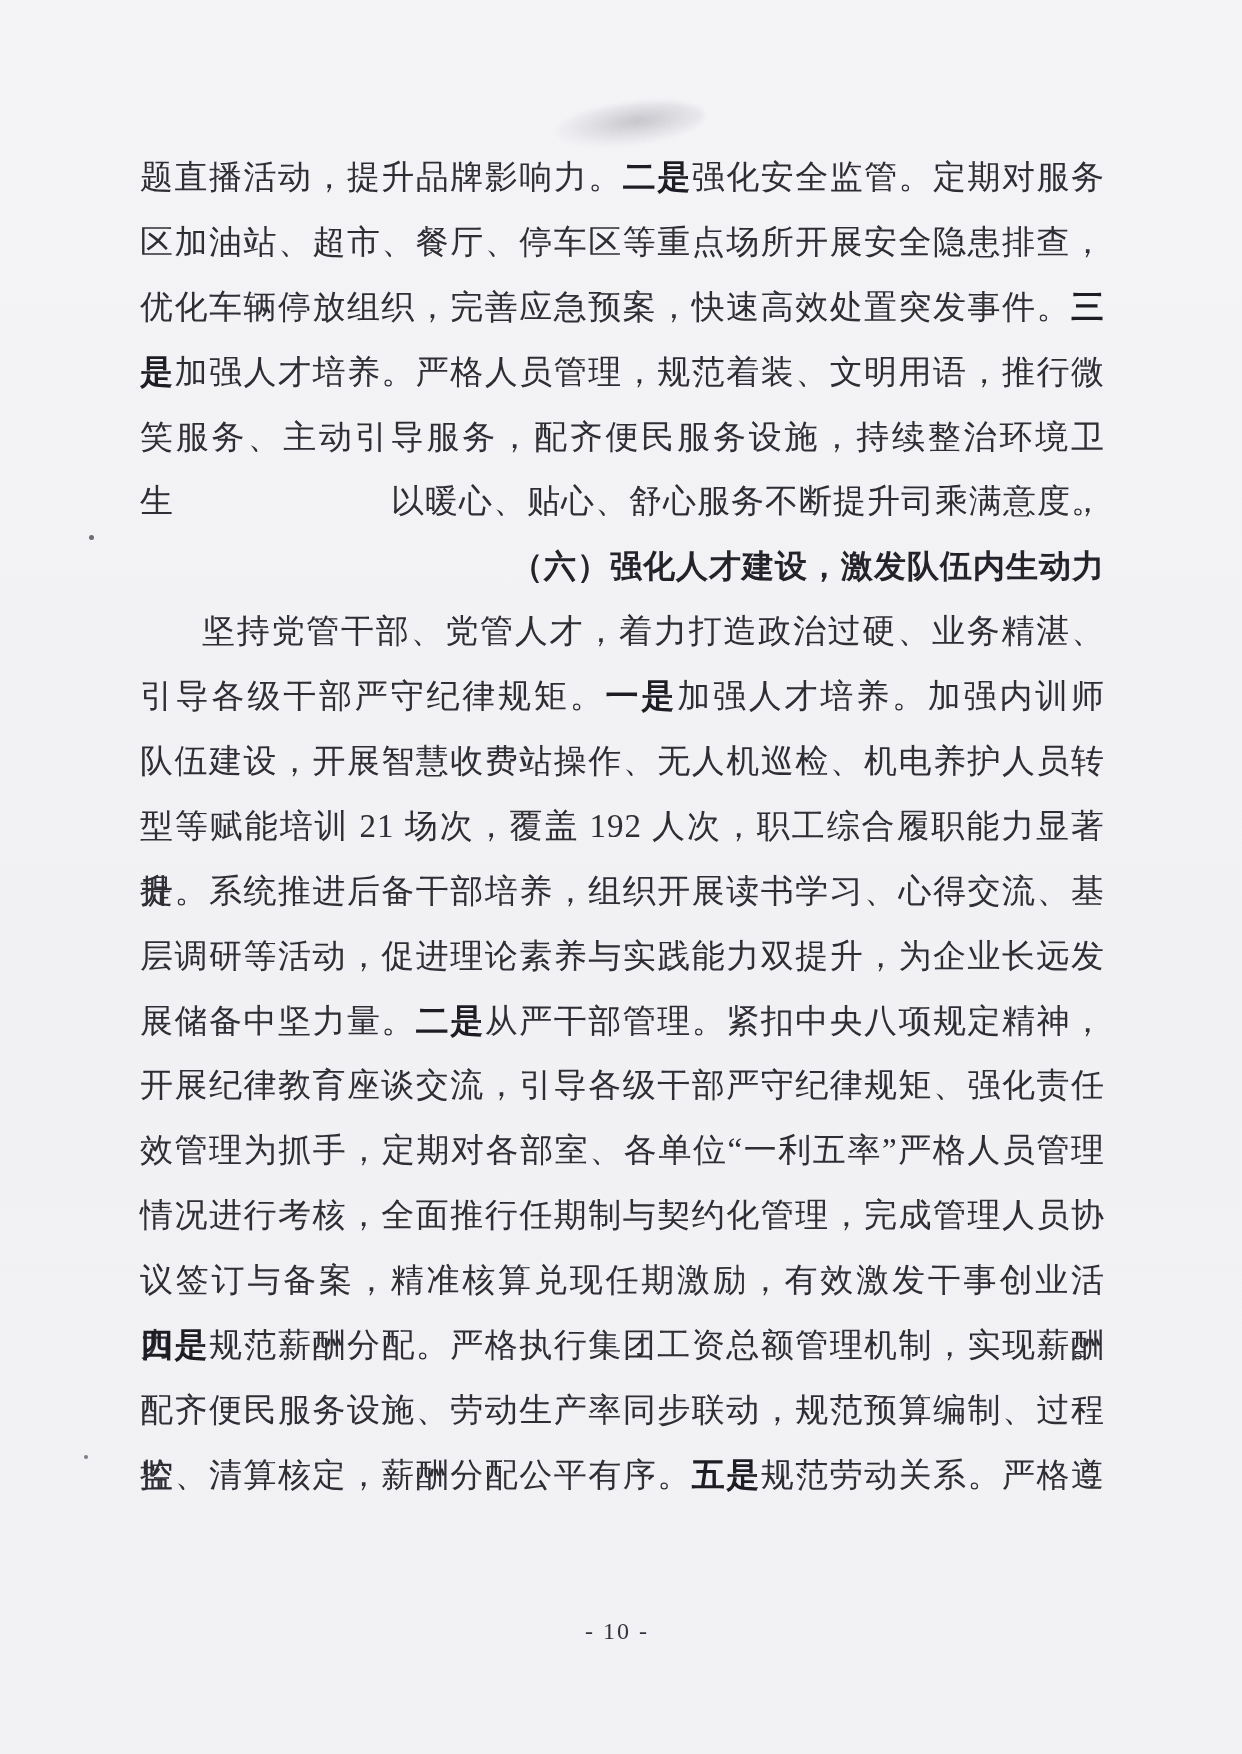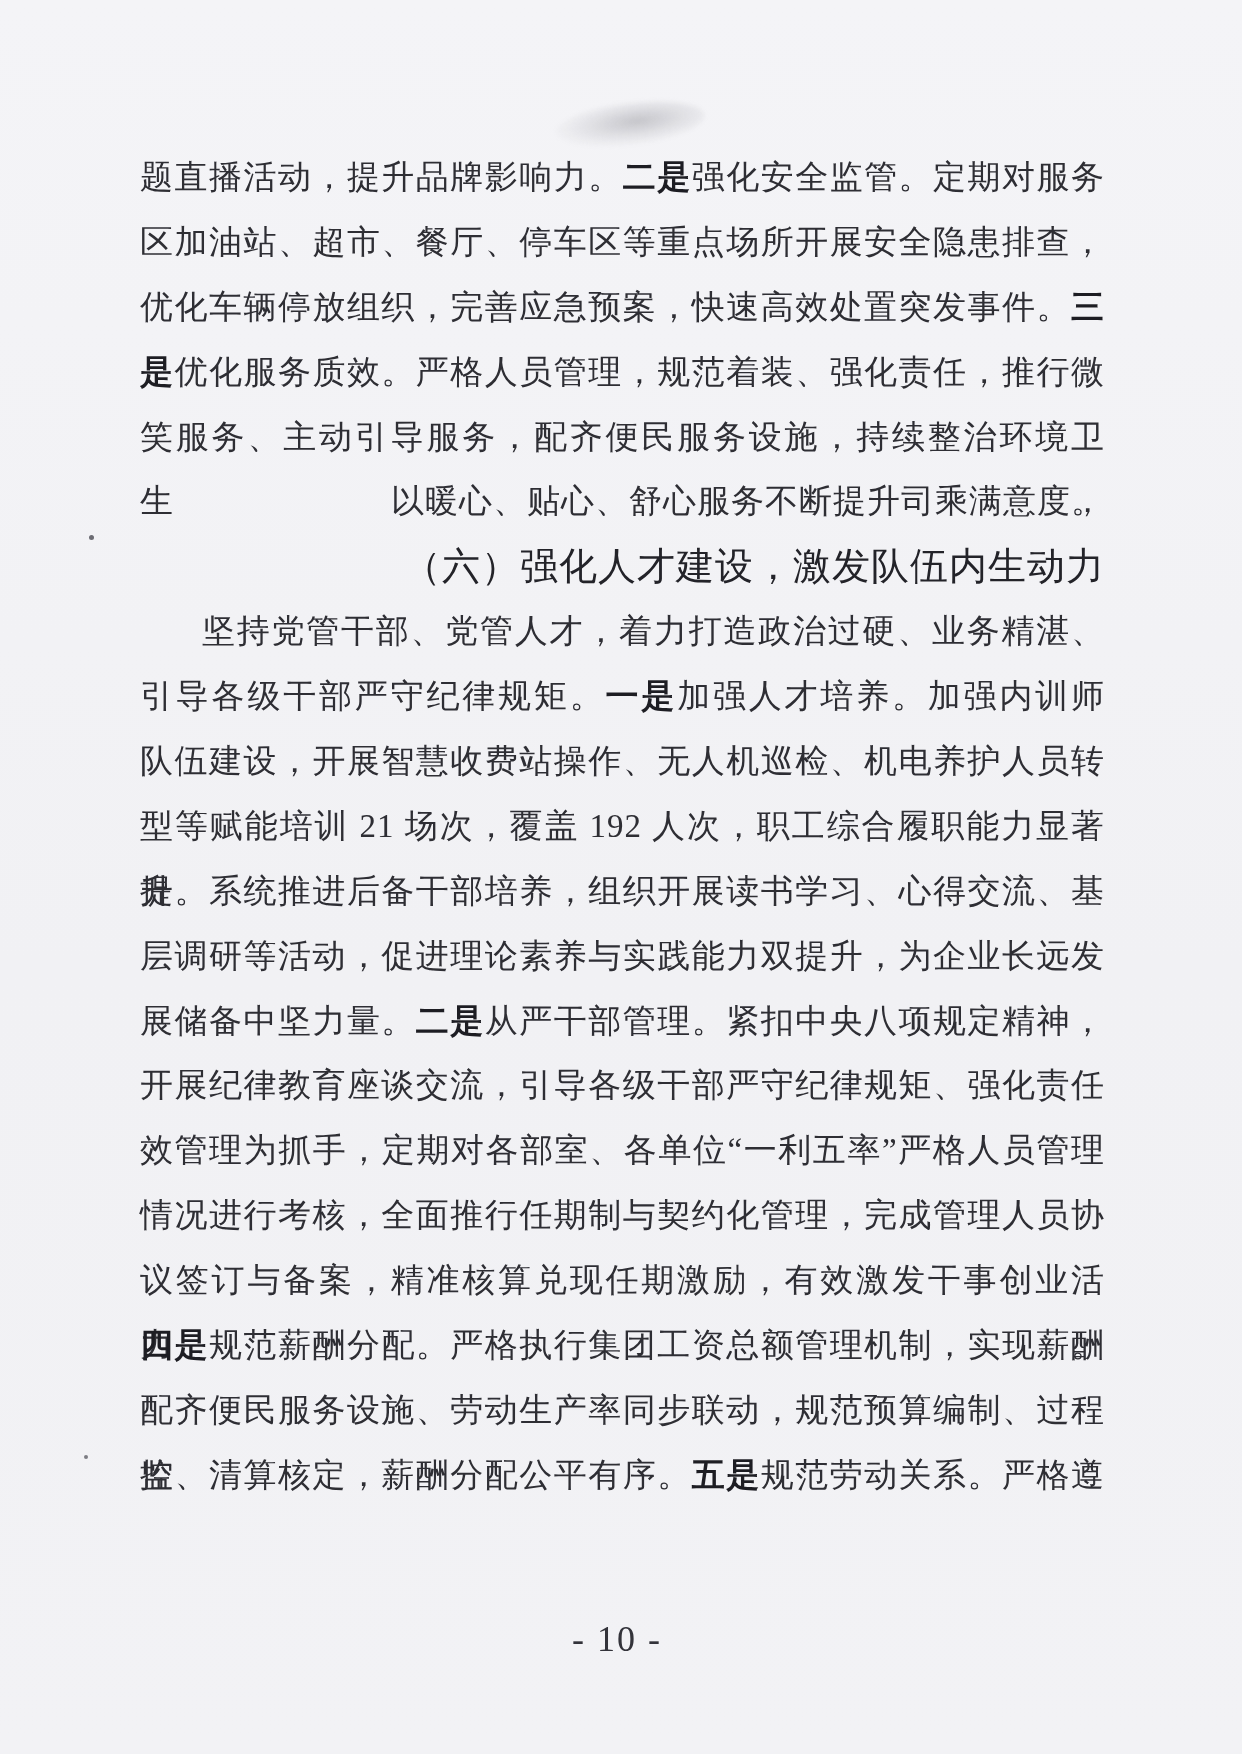--- a/index.html
+++ b/index.html
@@ -41,50 +41,50 @@
   }
   .text-line.fill{
     white-space:normal;
     text-align:justify;
     text-align-last:justify;
     text-justify:inter-character;
   }
   .text-line.indent{padding-left:62px;}
   .text-line.heading{
     font-family:"Liberation Sans", sans-serif;
-    font-weight:400;
+    font-weight:700;
     color:#232329;
-    font-size:38px;
+    font-size:32px;
   }
   .seg{letter-spacing:1px;}
   .seg.b{
     font-family:"Liberation Sans", sans-serif;
     font-weight:700;
     color:#1d1d23;
   }
   .footer{
     position:absolute;left:0;top:1618px;width:1234px;
     text-align:center;
-    font-size:36px;color:#33333a;
+    font-size:24px;color:#33333a;
     letter-spacing:2px;
   }
 </style>
 </head>
 <body>
 
 <div class="page">
   <div class="smudge"></div>
   <div class="speck speck1"></div>
   <div class="speck speck2"></div>
 
   <div class="text-block" id="text-block">
       <div class="text-line fill"><span class="seg">题直播活动，提升品牌影响力。</span><span class="seg b">二是</span><span class="seg">强化安全监管。定期对服务</span></div>
       <div class="text-line fill"><span class="seg">区加油站、超市、餐厅、停车区等重点场所开展安全隐患排查，</span></div>
       <div class="text-line fill"><span class="seg">优化车辆停放组织，完善应急预案，快速高效处置突发事件。</span><span class="seg b">三</span></div>
-      <div class="text-line fill"><span class="seg b">是</span><span class="seg">优化服务质效。严格人员管理，规范着装、强化责任，推行微</span></div>
+      <div class="text-line fill"><span class="seg b">是</span><span class="seg">加强人才培养。严格人员管理，规范着装、文明用语，推行微</span></div>
       <div class="text-line fill"><span class="seg">笑服务、主动引导服务，配齐便民服务设施，持续整治环境卫生，</span></div>
       <div class="text-line"><span class="seg">以暖心、贴心、舒心服务不断提升司乘满意度。</span></div>
       <div class="text-line indent heading"><span class="seg">（六）强化人才建设，激发队伍内生动力</span></div>
       <div class="text-line fill indent"><span class="seg">坚持党管干部、党管人才，着力打造政治过硬、业务精湛、</span></div>
       <div class="text-line fill"><span class="seg">引导各级干部严守纪律规矩。</span><span class="seg b">一是</span><span class="seg">加强人才培养。加强内训师</span></div>
       <div class="text-line fill"><span class="seg">队伍建设，开展智慧收费站操作、无人机巡检、机电养护人员转</span></div>
       <div class="text-line fill"><span class="seg">型等赋能培训 21 场次，覆盖 192 人次，职工综合履职能力显著提</span></div>
       <div class="text-line fill"><span class="seg">升。系统推进后备干部培养，组织开展读书学习、心得交流、基</span></div>
       <div class="text-line fill"><span class="seg">层调研等活动，促进理论素养与实践能力双提升，为企业长远发</span></div>
       <div class="text-line fill"><span class="seg">展储备中坚力量。</span><span class="seg b">二是</span><span class="seg">从严干部管理。紧扣中央八项规定精神，</span></div>

